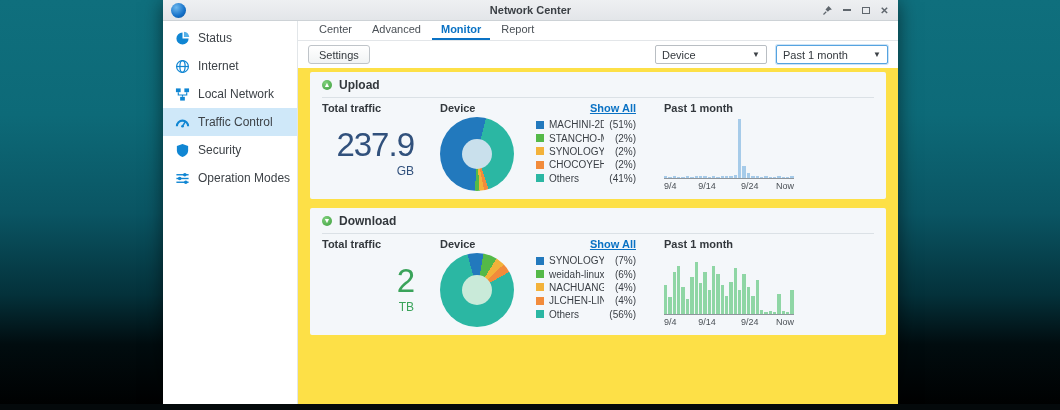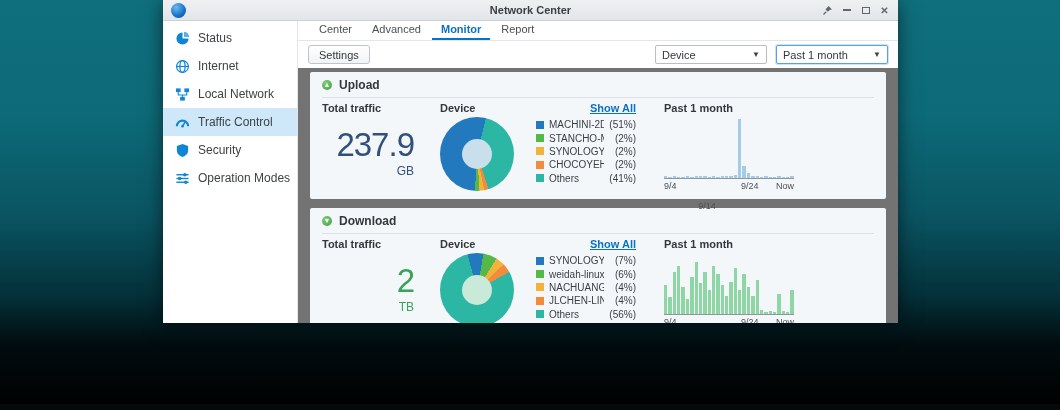--- a/index.html
+++ b/index.html
@@ -6,21 +6,21 @@
   html,body { width:1060px; height:410px; }
   body {
     font-family:"Liberation Sans", sans-serif;
     position:relative; overflow:hidden; background:#000;
   }
   .desktop { position:absolute; inset:0;
     background:linear-gradient(180deg,#0f6f7d 0%,#0d6a78 28%,#0a5563 52%,#04313a 72%,#010c0f 84%,#000 100%);
   }
   .bottom-strip { position:absolute; left:0; right:0; bottom:0; height:6px; background:#04090b; z-index:9; }
 
-  .window { position:absolute; left:163px; top:0; width:735px; height:323px;
+  .window { position:absolute; left:163px; top:0; width:735px; height:410px;
     background:#fff; box-shadow:0 2px 18px rgba(0,0,0,.55); z-index:2;
     display:flex; flex-direction:column; }
 
   .titlebar { height:21px; flex:0 0 auto; background:linear-gradient(#eef0f2,#e3e6e9);
     border-bottom:1px solid #cdd2d6; display:flex; align-items:center; padding:0 8px; position:relative; }
   .app-icon { width:15px; height:15px; border-radius:50%;
     background:radial-gradient(circle at 35% 30%, #6fb9ee, #1470c8 60%, #0b4f94); }
   .title { position:absolute; left:0; right:0; text-align:center; font-size:11px; font-weight:bold; color:#3a3f44; pointer-events:none; }
   .win-controls { margin-left:auto; display:flex; gap:8px; align-items:center; z-index:1; }
   .wc { display:flex; align-items:center; justify-content:center; width:11px; height:11px; cursor:pointer; color:#5f666d; }
@@ -44,21 +44,21 @@
   .btn { font-size:11px; color:#33383d; background:linear-gradient(#fff,#f1f3f4);
     border:1px solid #bfc4c9; border-radius:3px; height:19px; padding:0 10px;
     display:flex; align-items:center; cursor:pointer; }
   .spacer { flex:1; }
   .select { width:112px; height:19px; background:#fff; border:1px solid #b9bec3; border-radius:2px;
     display:flex; align-items:center; justify-content:space-between; padding:0 6px;
     font-size:11px; color:#33383d; cursor:pointer; }
   .select.focused { border-color:#55a3e0; box-shadow:0 0 0 1px rgba(85,163,224,.3); }
   .caret { font-size:8px; color:#3d4247; }
 
-  .content { flex:1; background:#737373; padding:4px 12px 0; overflow:hidden; }
+  .content { flex:1; background:#fde047; padding:4px 12px 0; overflow:hidden; }
   .card { background:#f4f7fa; border-radius:2px; padding:6px 12px 8px; margin-bottom:9px; }
   .card-head { display:flex; align-items:center; gap:7px; padding-bottom:5px; border-bottom:1px solid #dbe1e6; }
   .dot { width:10px; height:10px; border-radius:50%; flex:0 0 auto;
     background:radial-gradient(circle at 35% 30%, #7ed07a, #3f9f3f);
     color:#fff; font-size:7px; line-height:10px; text-align:center; font-weight:bold; }
   .card-title { font-size:12px; font-weight:bold; color:#33383d; }
 
   .card-grid { display:grid; grid-template-columns:118px 96px 100px 1fr; margin-top:4px; }
   .col-head { font-size:11px; font-weight:bold; color:#33383d; height:13px; }
   .pad-chart { padding-left:28px; }
@@ -77,21 +77,21 @@
   .lrow { display:flex; align-items:center; height:13.4px; font-size:10px; color:#3a3f45; }
   .sq { width:8px; height:8px; margin-right:5px; flex:0 0 auto; }
   .lname { flex:1; white-space:nowrap; overflow:hidden; }
   .lpct { width:32px; text-align:right; flex:0 0 auto; }
 
   .chartwrap { margin-top:4px; }
   .bars { width:130px; height:60px; display:flex; align-items:flex-end; gap:1px; border-bottom:1px solid #8f969c; }
   .bar { flex:1 1 0; min-height:1px; }
   .ticks { position:relative; width:130px; height:12px; font-size:9px; color:#4a5056; }
   .ticks span { position:absolute; top:2px; white-space:nowrap; }
-  .t0 { left:0; } .t1 { left:33%; transform:translateX(-50%);margin-top:20px; }
+  .t0 { left:0; } .t1 { left:33%; transform:translateX(-50%); }
   .t2 { left:66%; transform:translateX(-50%); } .t3 { right:0; }
 </style>
 </head>
 <body>
 
 <div class="desktop"></div>
 
 <div class="window">
   <div class="titlebar">
     <span class="app-icon"></span>

